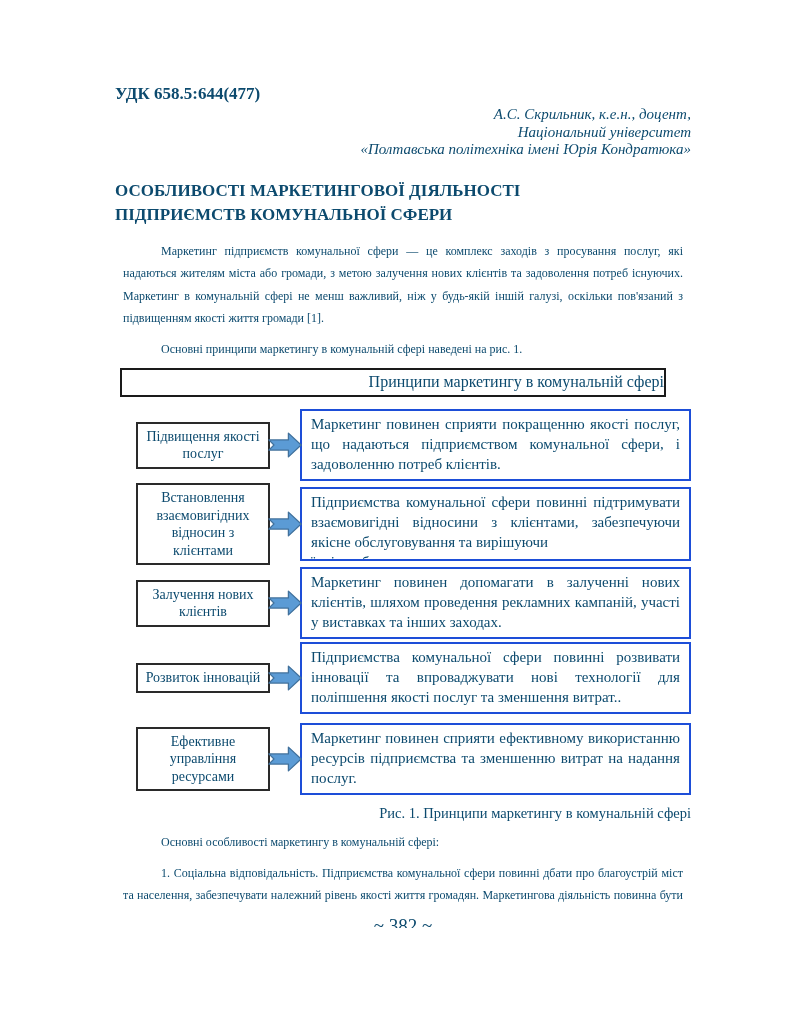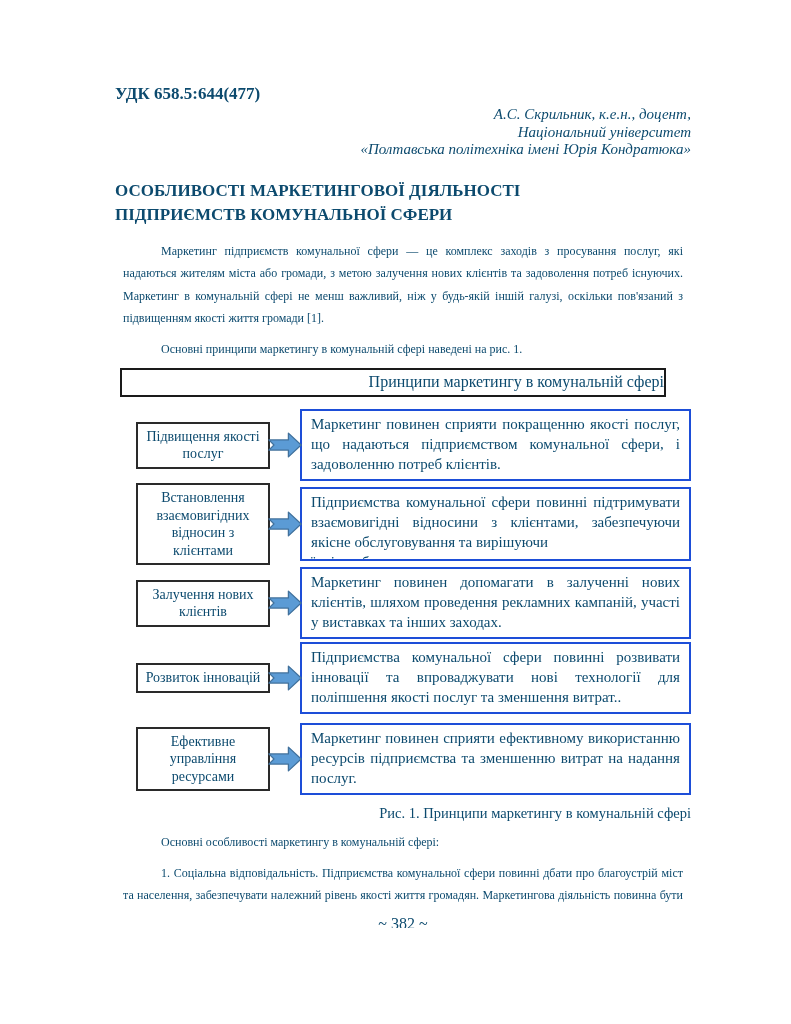--- a/index.html
+++ b/index.html
@@ -49,21 +49,21 @@
     border: 2px solid #1d4ed8;
     font-size: 15px; line-height: 20px; text-align: justify;
     padding: 3px 9px 5px 9px;
   }
   .right-box .desc { text-align: justify; }
   .right-box.clipped { height: 74px; overflow: hidden; font-family: Liberation Serif, serif; }
   .clip-line { height: 7px; overflow: hidden; line-height: 20px; }
   .fig-caption { margin-top: 10px; text-align: right; font-size: 14.5px; }
 
   .after1 { margin-top: 9px; }
-  .page-num { text-align: center; font-size: 16px; }
+  .page-num { text-align: center; font-size: 19px; }
 </style>
 </head>
 <body>
 
 <div class="page">
 
   <div class="udc">УДК 658.5:644(477)</div>
 
   <div class="authors">
     <div>А.С. Скрильник, к.е.н., доцент,</div>

